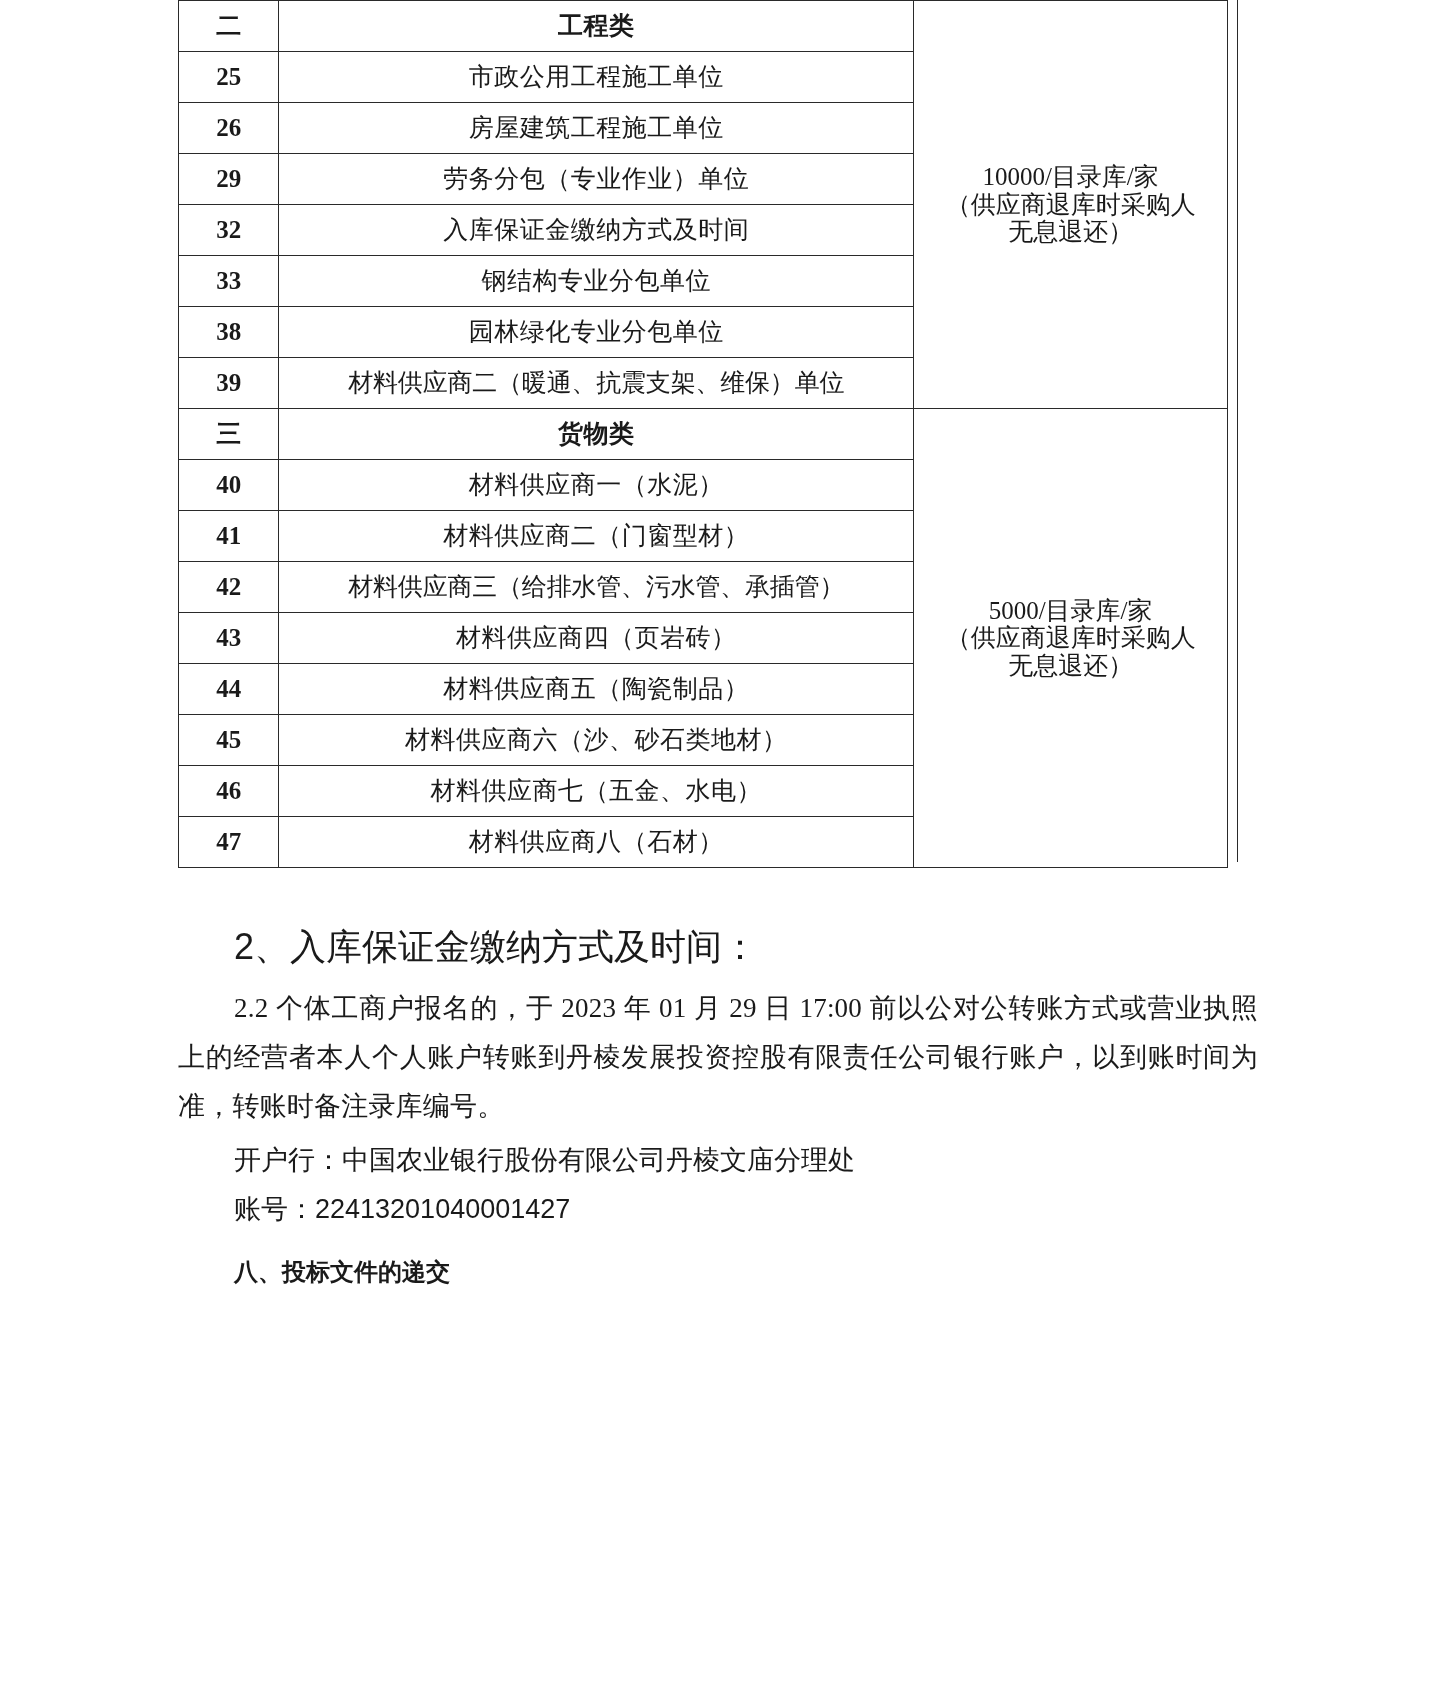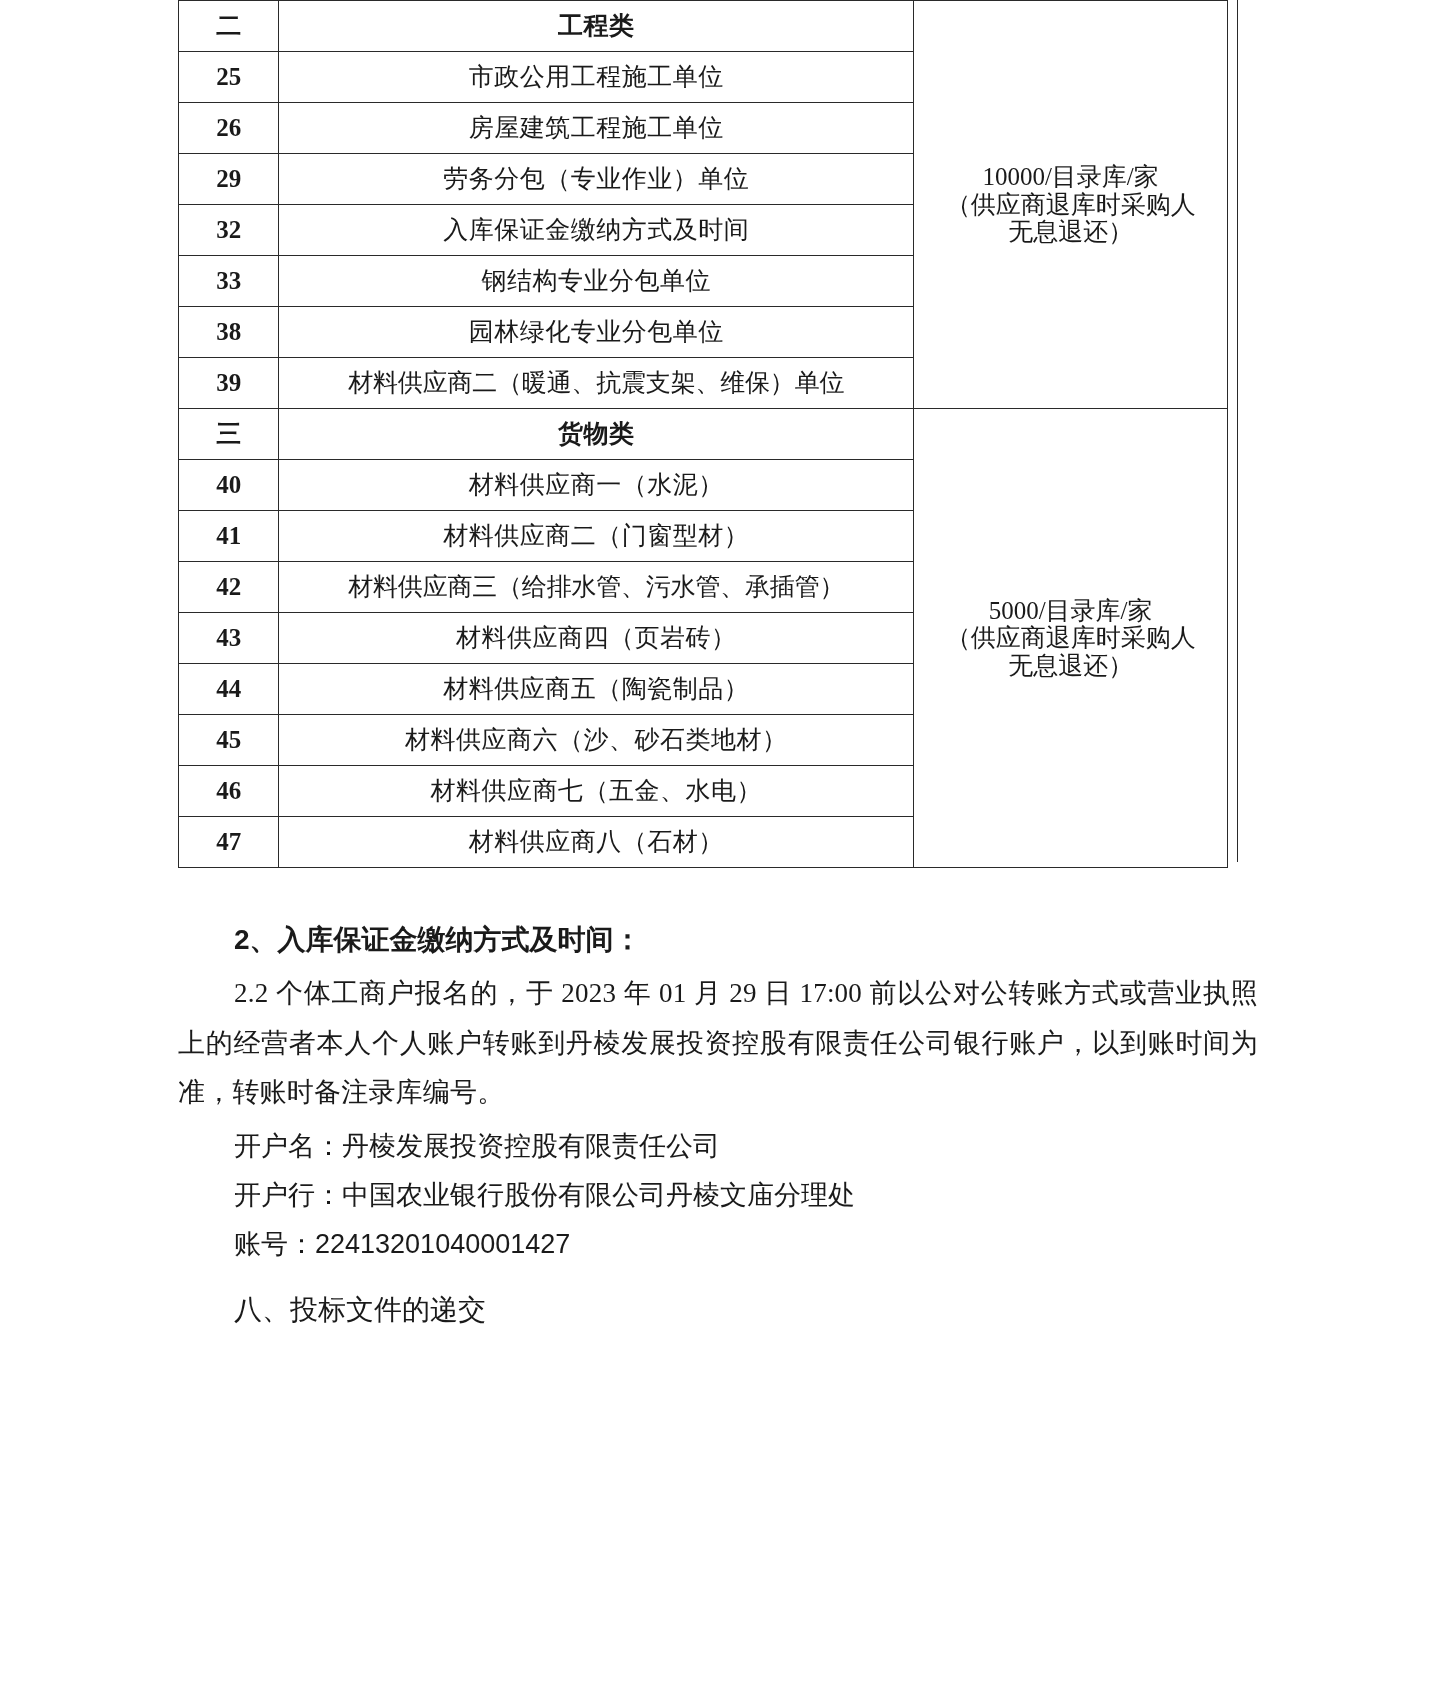--- a/index.html
+++ b/index.html
@@ -96,40 +96,40 @@
     line-height: 1.82;
     text-align: justify;
     text-justify: inter-ideograph;
     letter-spacing: 0.2px;
   }
   p.indent {
     text-indent: 56px;
   }
   p.heading {
     margin: 10px 0 4px 0;
-    font-size: 28px;
+    font-size: 36px;
     line-height: 1.8;
     text-indent: 56px;
     font-family: "Liberation Sans", "DejaVu Sans", sans-serif;
-    font-weight: 700;
+    font-weight: 400;
   }
   p.bank-line {
     margin: 0 0 2px 0;
     font-size: 27px;
     line-height: 1.75;
     text-indent: 56px;
     font-family: "Liberation Sans", "DejaVu Sans", sans-serif;
   }
   p.section {
     margin: 16px 0 0 0;
-    font-size: 28px;
+    font-size: 24px;
     line-height: 1.8;
     text-indent: 56px;
     font-family: "Liberation Sans", "DejaVu Sans", sans-serif;
-    font-weight: 400;
+    font-weight: 700;
   }
 </style>
 </head>
 <body>
 
 <div class="page">
 
   <div class="tbl-wrap">
     <table class="doc-table">
       <tbody>
@@ -215,19 +215,18 @@
         </tr>
       </tbody>
     </table>
   </div>
 
   <div class="edge-rule"></div>
 
   <div class="body-text">
     <p class="heading">2、入库保证金缴纳方式及时间：</p>
     <p class="para indent">2.2 个体工商户报名的，于 2023 年 01 月 29 日 17:00 前以公对公转账方式或营业执照上的经营者本人个人账户转账到丹棱发展投资控股有限责任公司银行账户，以到账时间为准，转账时备注录库编号。</p>
-    <p class="bank-line">开户名：丹棱发展投资控股有限责任公司</p>
     <p class="bank-line">开户行：中国农业银行股份有限公司丹棱文庙分理处</p>
     <p class="bank-line">账号：22413201040001427</p>
     <p class="section">八、投标文件的递交</p>
   </div>
 
 </div>
 
 </body></html>

